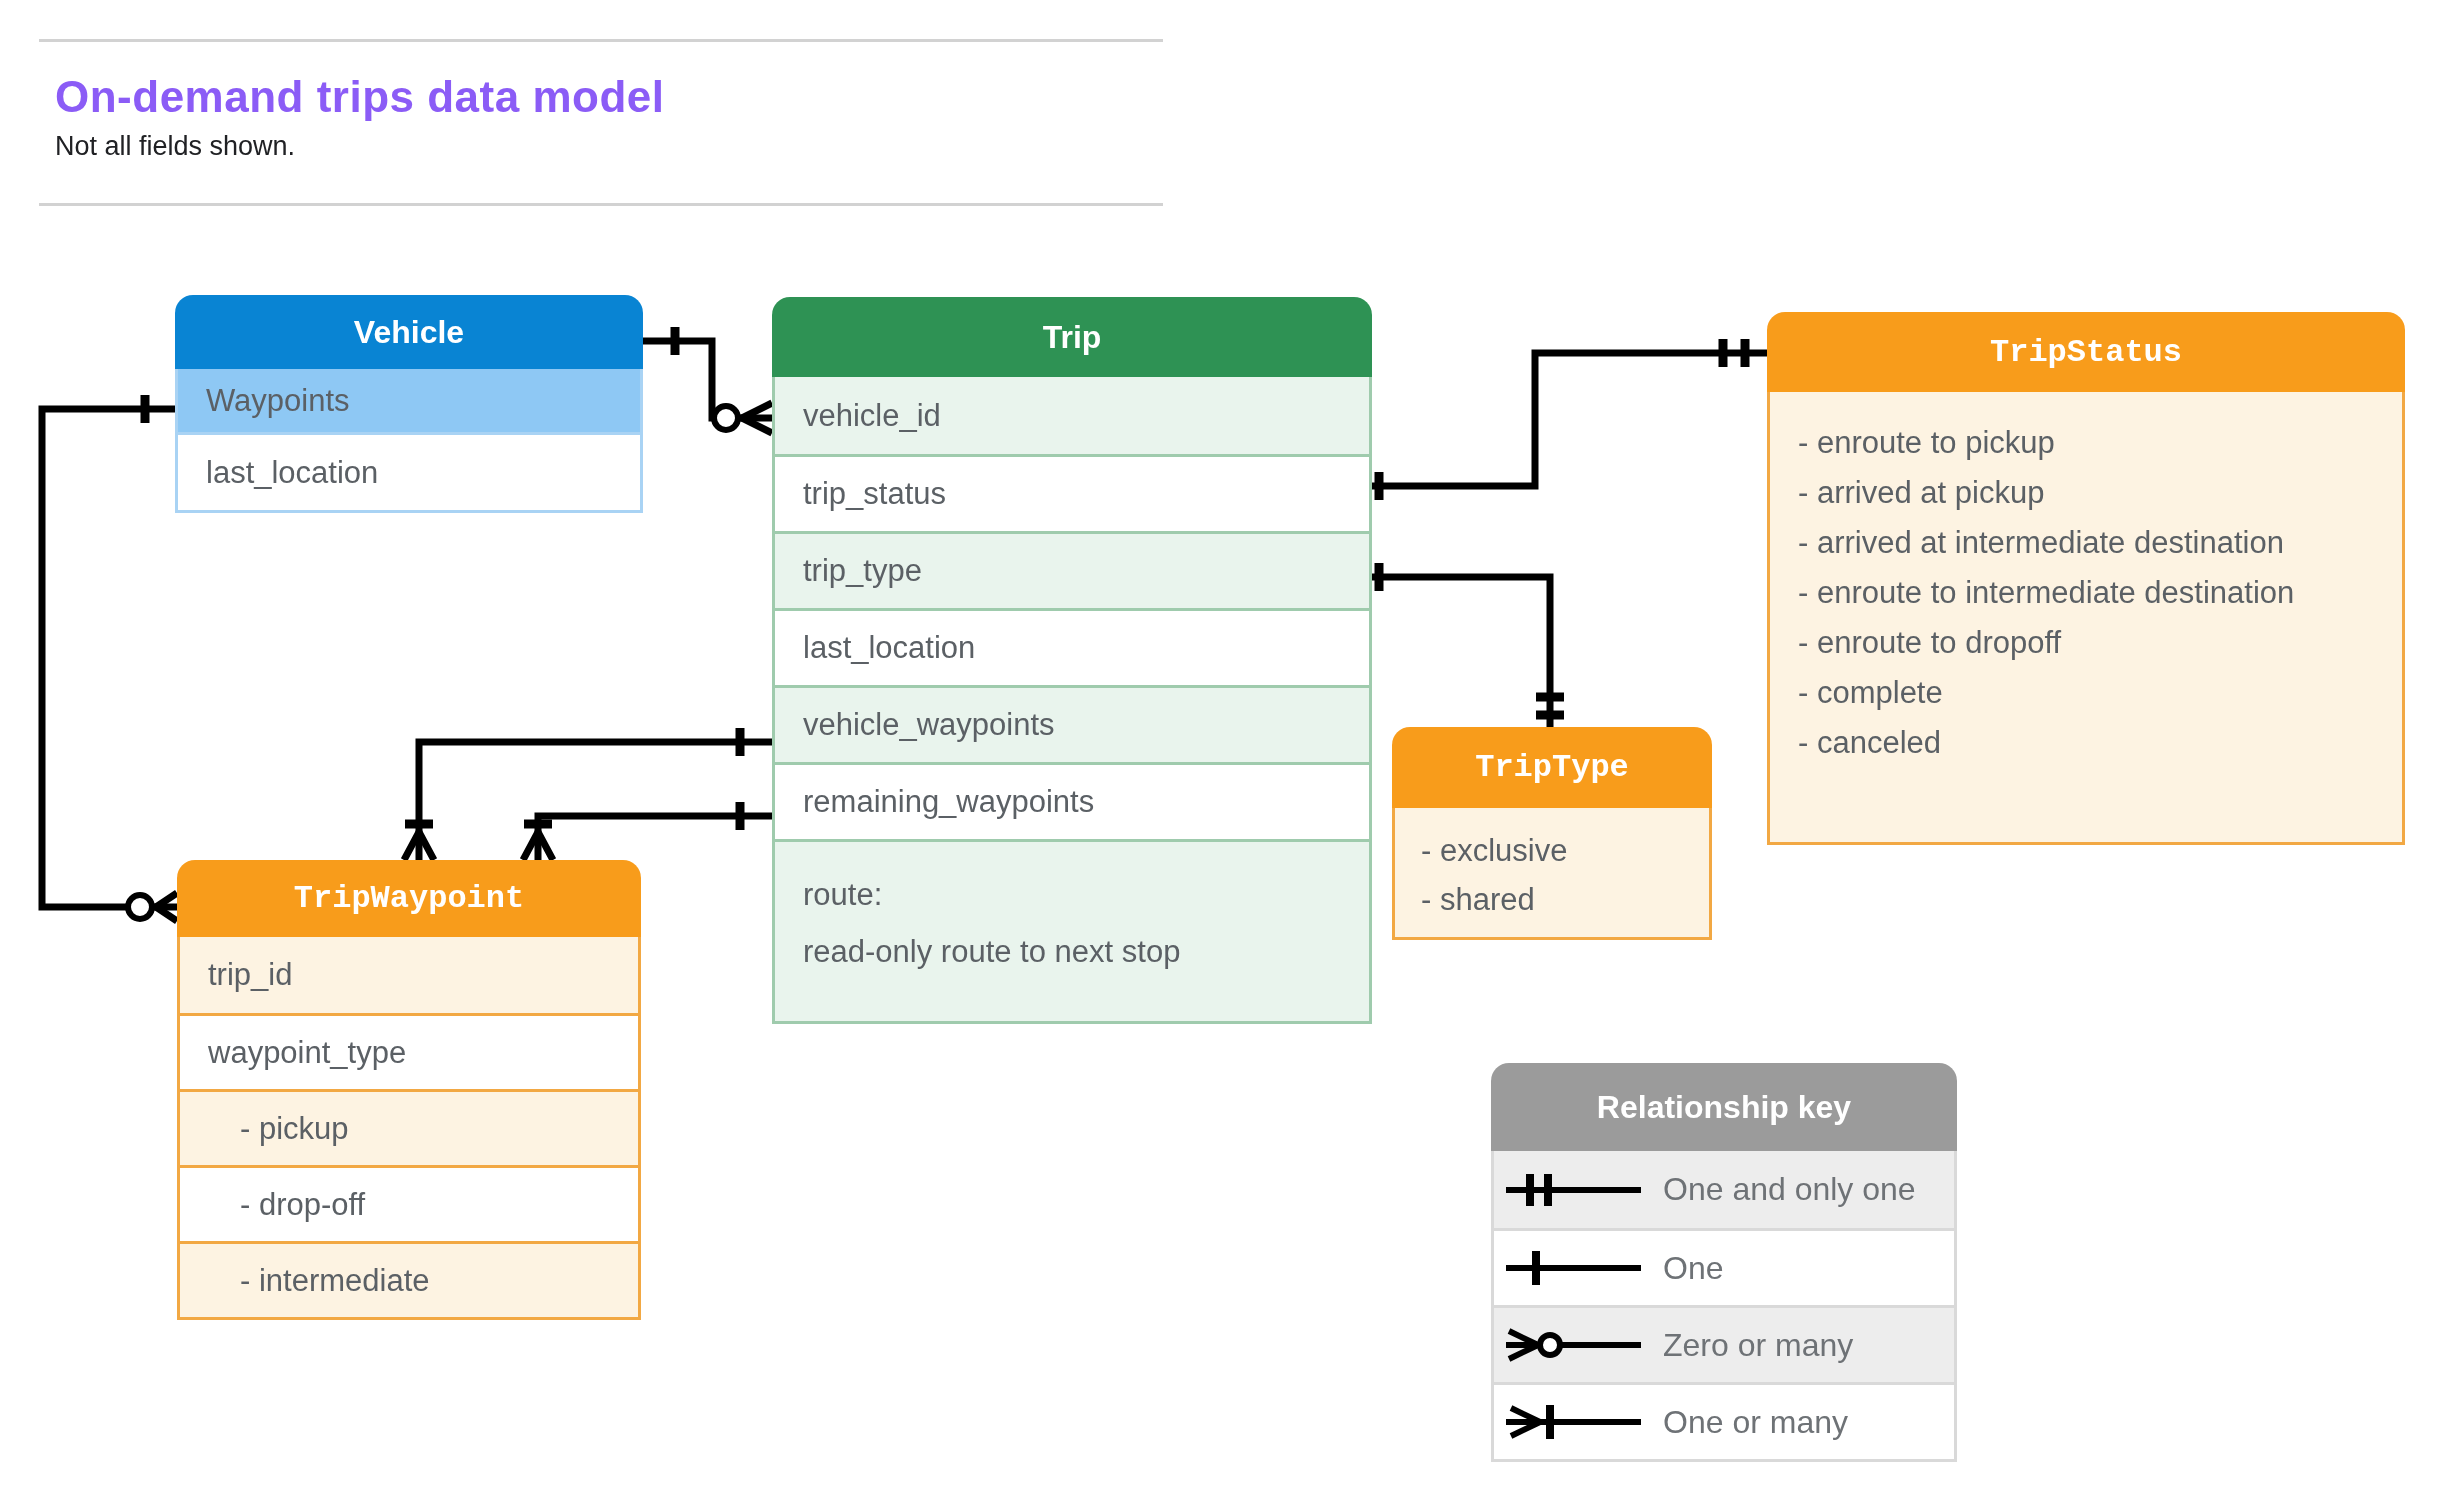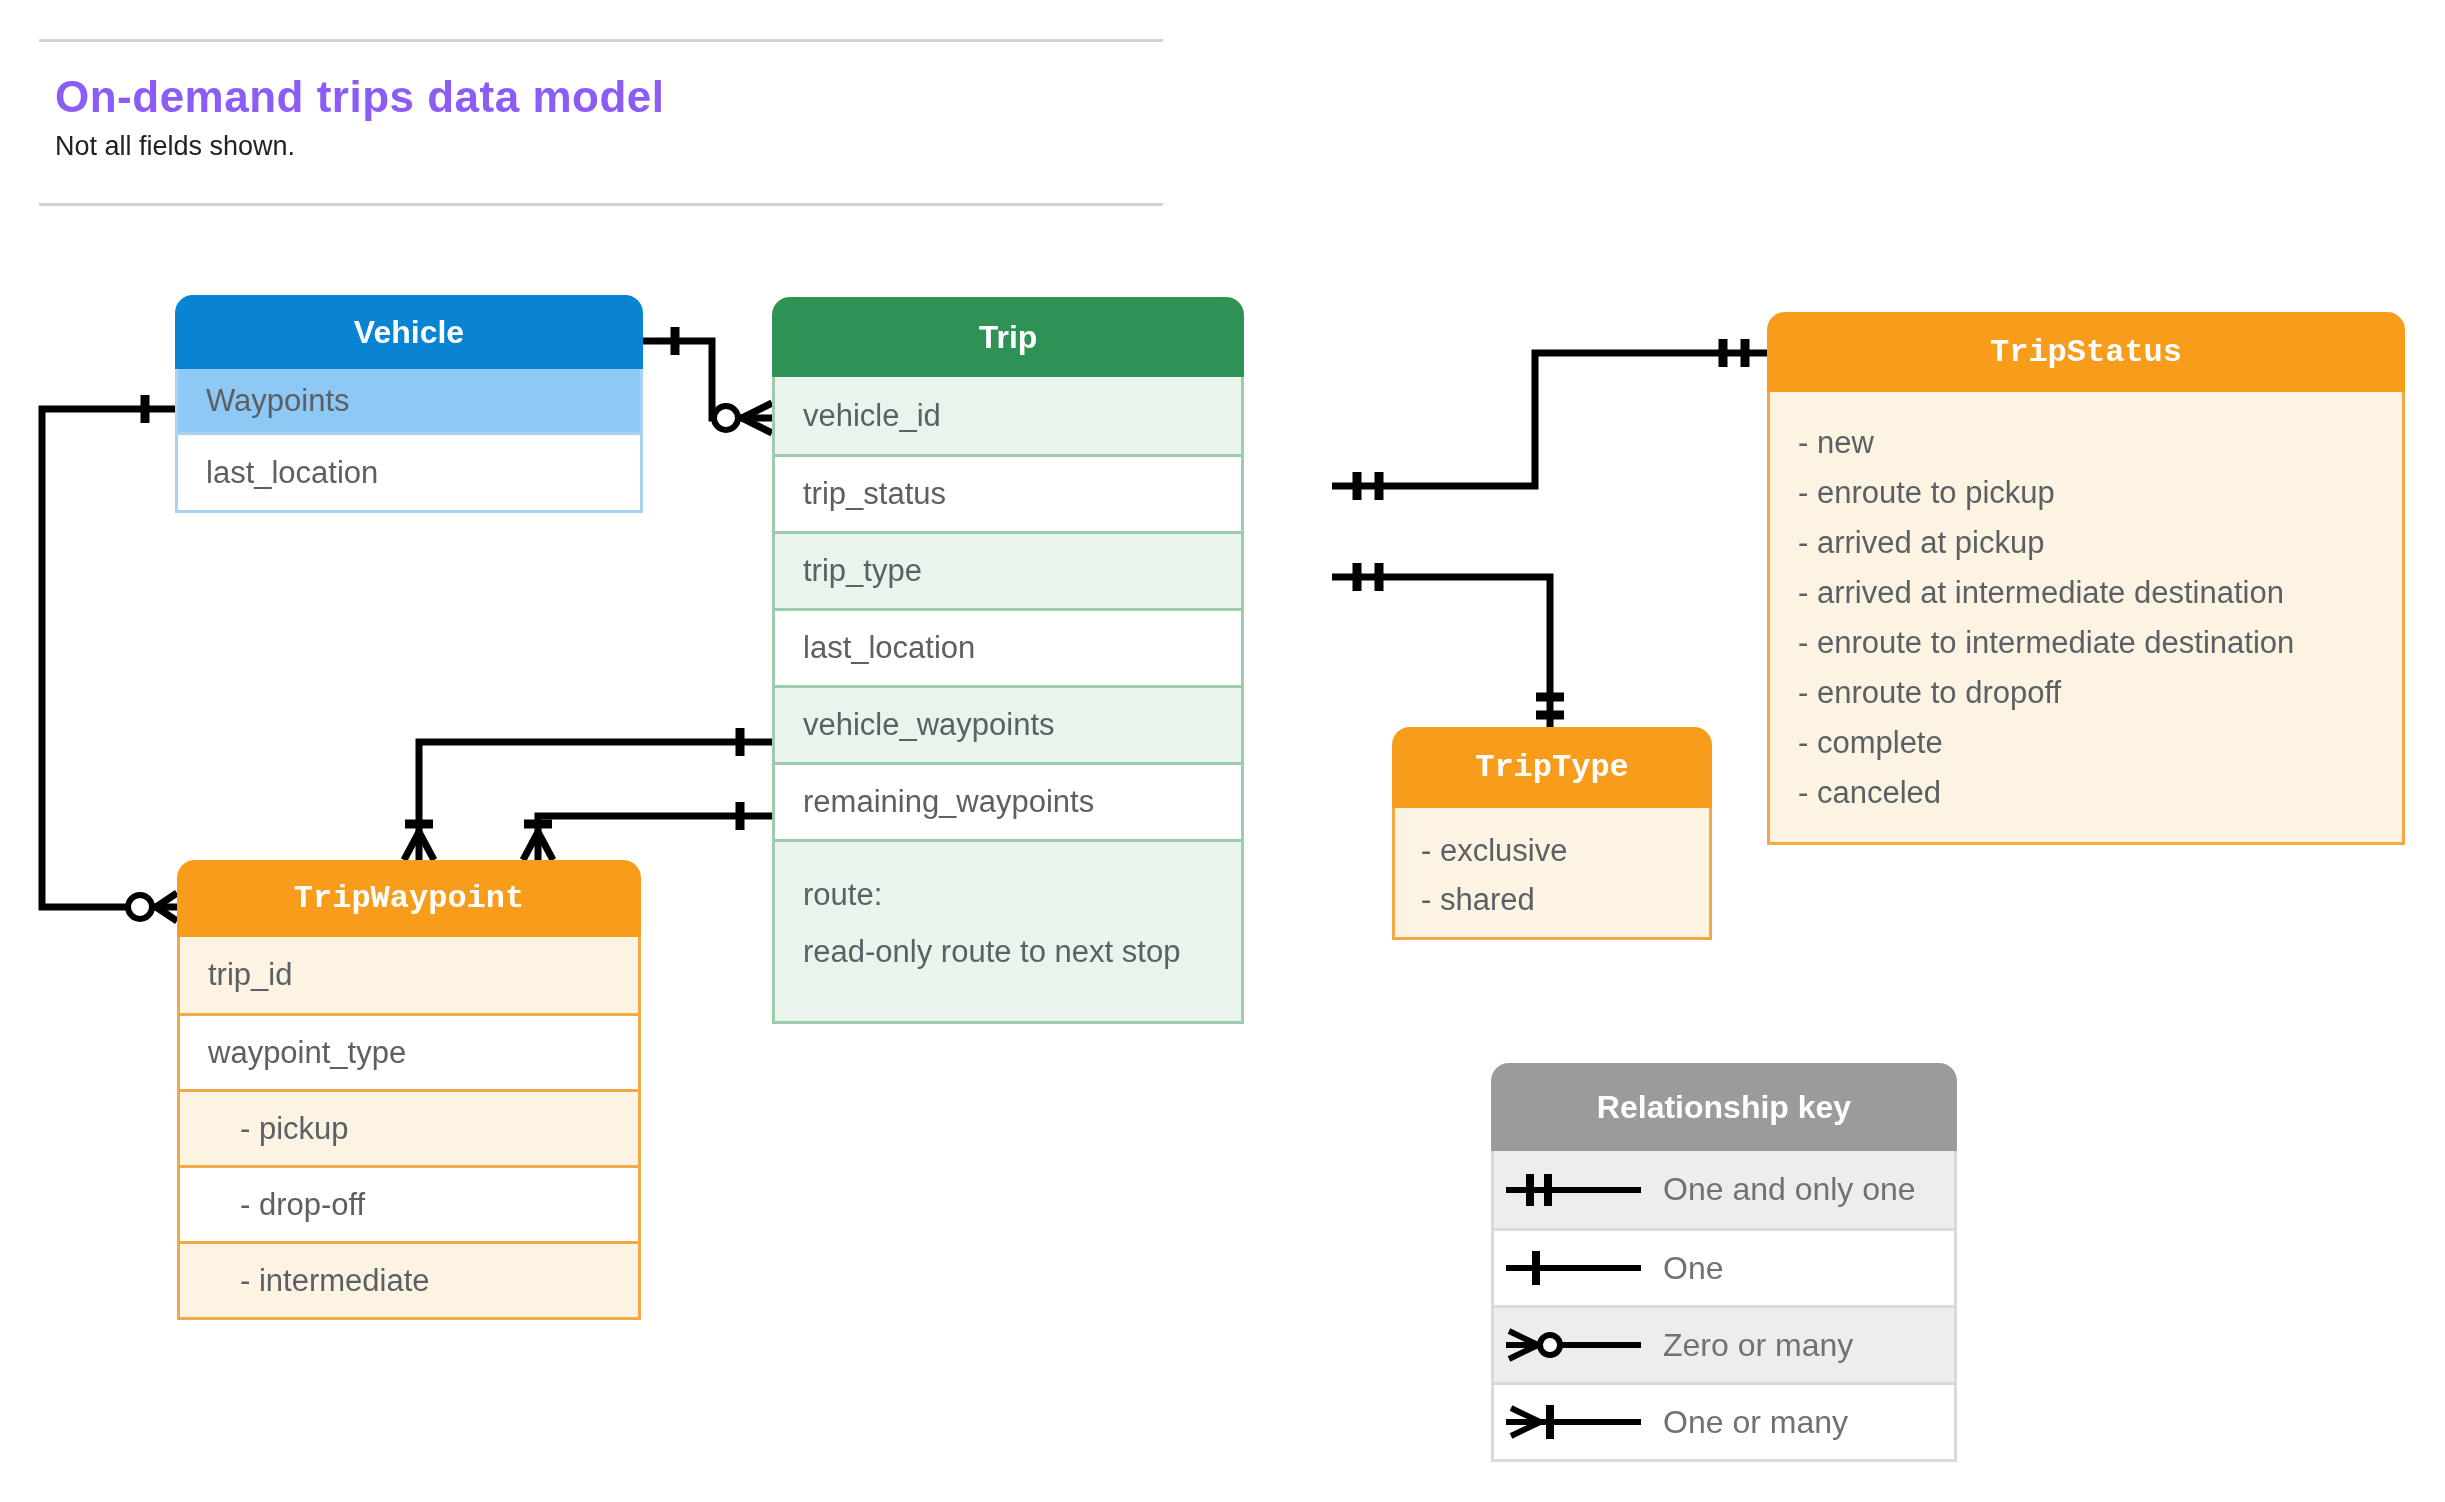--- a/index.html
+++ b/index.html
@@ -25,21 +25,21 @@
   .evalues div{white-space:nowrap;}
 
   
   .vehicle{left:175px;top:295px;width:468px;}
   .vehicle .ehead{height:74px;background:#0984d3;}
   .vehicle .ebody{border:3px solid #a9d3f4;border-top:none;}
   .vehicle .r0{height:63px;background:#8ec8f4;}
   .vehicle .r1{height:78px;background:#fff;border-top:3px solid #a9d3f4;}
 
   
-  .trip{left:772px;top:297px;width:472px;}
+  .trip{left:772px;top:297px;width:600px;}
   .trip .ehead{height:80px;background:#2e9254;}
   .trip .ebody{border:3px solid #9fcbad;border-top:none;}
   .trip .erow{height:77px;border-top:3px solid #9fcbad;}
   .trip .erow.first{border-top:none;}
   .trip .green{background:#e9f4ed;}
   .trip .white{background:#fff;}
   .trip .route-row{height:182px;flex-direction:column;align-items:flex-start;justify-content:flex-start;padding-top:24px;line-height:57px;}
 
   
   .orange .ehead{background:#f89c1b;font-family:Liberation Mono, monospace;}
@@ -154,21 +154,20 @@
         <div>route:</div>
         <div>read-only route to next stop</div>
       </div>
     </div>
   </div>
 
   <div class="entity orange tripstatus">
     <div class="ehead">TripStatus</div>
     <div class="ebody">
       <div class="evalues">
-        <div>- new</div>
         <div>- enroute to pickup</div>
         <div>- arrived at pickup</div>
         <div>- arrived at intermediate destination</div>
         <div>- enroute to intermediate destination</div>
         <div>- enroute to dropoff</div>
         <div>- complete</div>
         <div>- canceled</div>
       </div>
     </div>
   </div>

